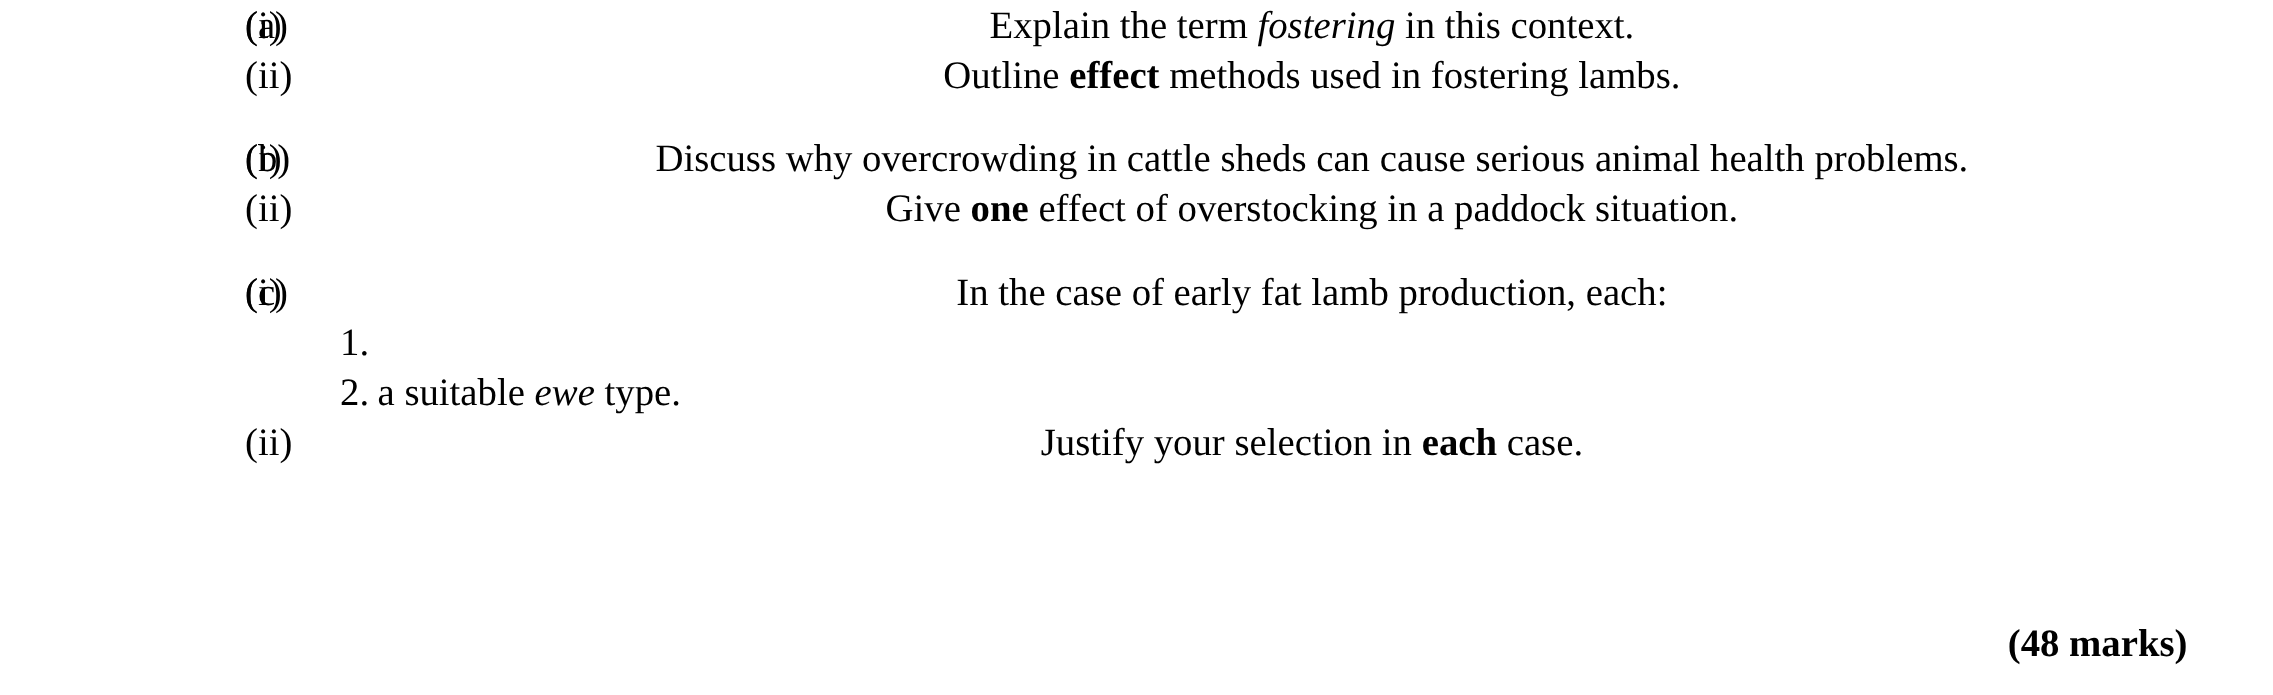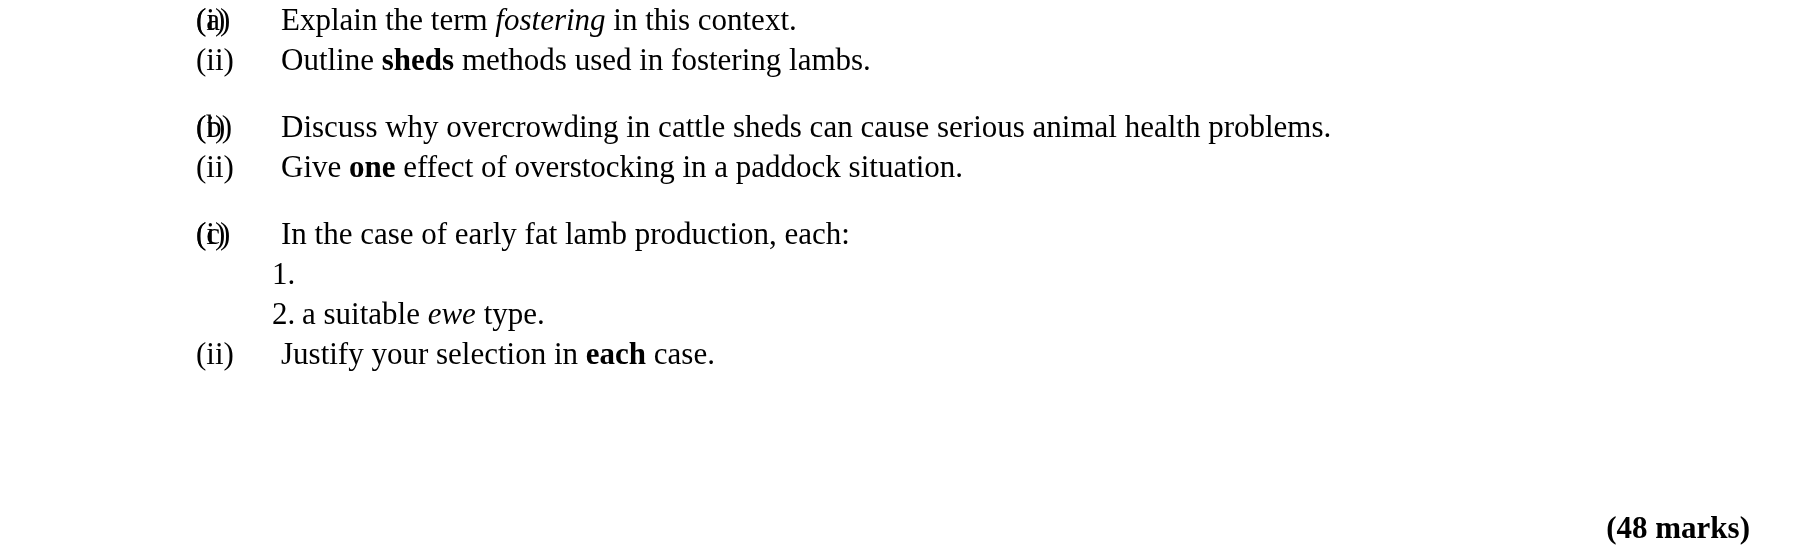--- a/index.html
+++ b/index.html
@@ -55,20 +55,21 @@
     line-height: 40px;
   }
   .roman-label {
     width: 85px;
     flex: 0 0 85px;
     padding-left: 0;
     box-sizing: border-box;
   }
   .roman-text {
     flex: 1 1 auto;
+    text-align: center;
   }
   .sub-list {
     margin: 0;
     padding: 0;
   }
   .sub-row {
     display: flex;
     align-items: flex-start;
     font-size: 31px;
     line-height: 40px;
@@ -77,42 +78,42 @@
   .sub-num {
     width: 30px;
     flex: 0 0 30px;
   }
   .gap {
     height: 27px;
   }
   .marks {
     position: absolute;
     right: 68px;
-    bottom: 10px;
+    bottom: 23px;
     font-size: 31px;
     font-weight: bold;
   }
   i { font-style: italic; }
   b { font-weight: bold; }
 </style>
 </head>
 <body>
 
 <div class="page">
   <div class="q-block" id="question-body">
       <div class="part">
         <div class="part-label">(a)</div>
         <div class="part-body">
           <div class="roman-row">
             <div class="roman-label">(i)</div>
             <div class="roman-text">Explain the term <i>fostering</i> in this context.</div>
           </div>
           <div class="roman-row">
             <div class="roman-label">(ii)</div>
-            <div class="roman-text">Outline <b>sheds</b> methods used in fostering lambs.</div>
+            <div class="roman-text">Outline <b>effect</b> methods used in fostering lambs.</div>
           </div>
         </div>
       </div>
       <div class="gap"></div>
       <div class="part">
         <div class="part-label">(b)</div>
         <div class="part-body">
           <div class="roman-row">
             <div class="roman-label">(i)</div>
             <div class="roman-text">Discuss why overcrowding in cattle sheds can cause serious animal health problems.</div>

